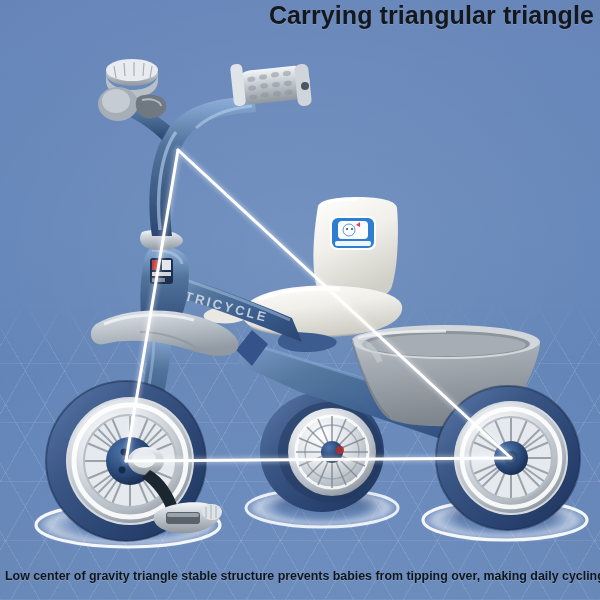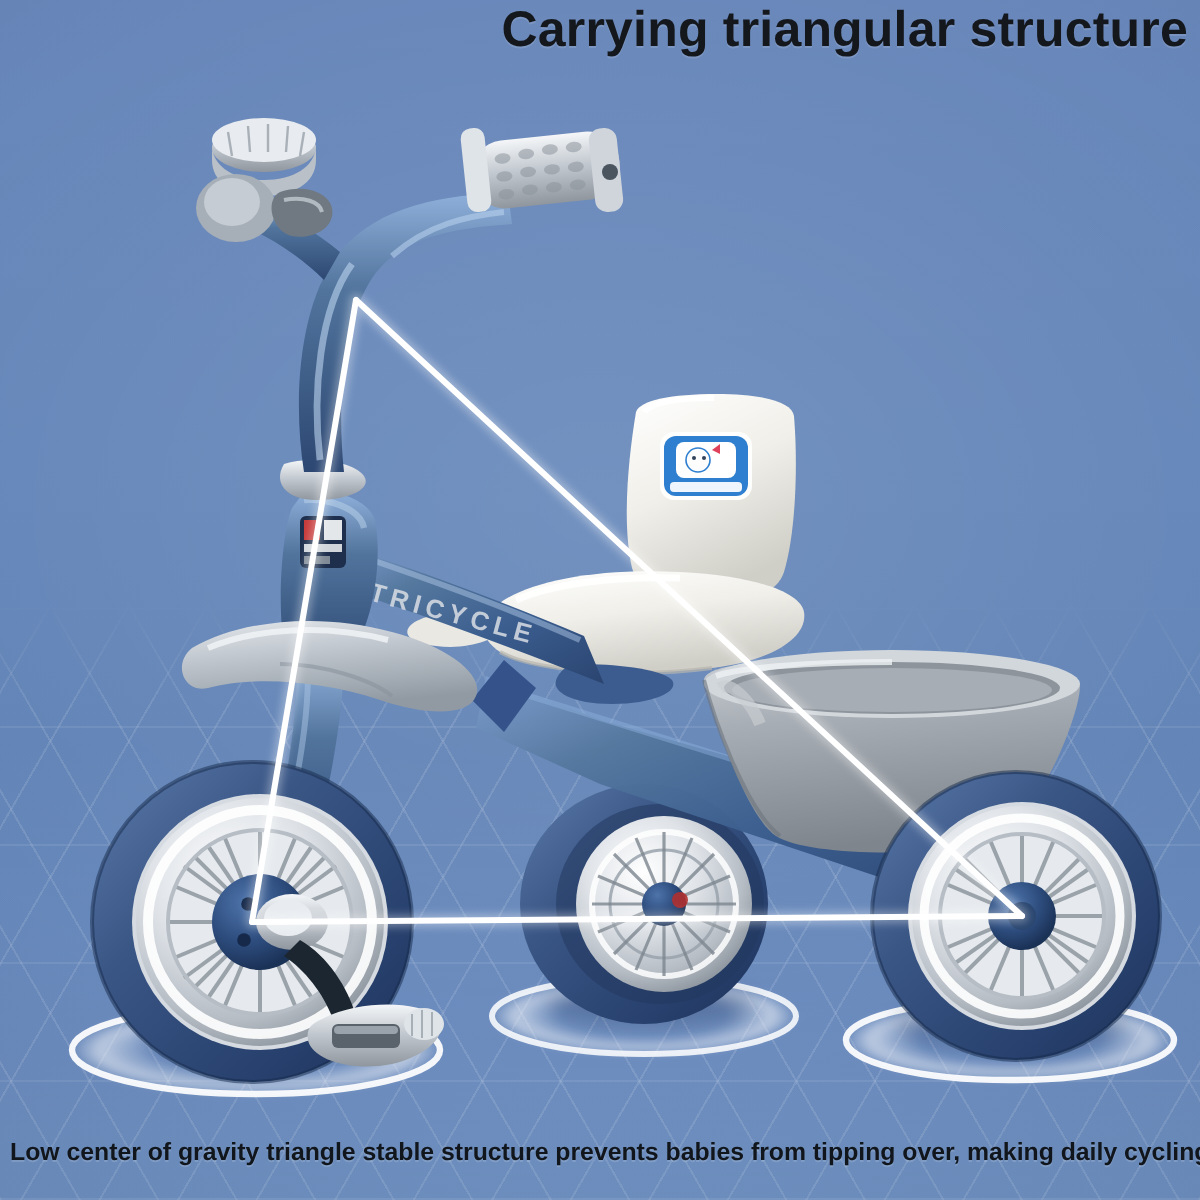--- a/index.html
+++ b/index.html
@@ -360,16 +360,16 @@
       </g>
       <g stroke-width="3">
         <line x1="178" y1="150" x2="126" y2="461"></line>
         <line x1="178" y1="150" x2="511" y2="458"></line>
         <line x1="126" y1="461" x2="511" y2="458"></line>
       </g>
     </g>
 
   </svg>
 
-  <div class="title">Carrying triangular structure</div>
+  <div class="title">Carrying triangular triangle</div>
   <div class="caption">Low center of gravity triangle stable structure prevents babies from tipping over, making daily cycling smoother</div>
 
 </div>
 
 </body></html>

